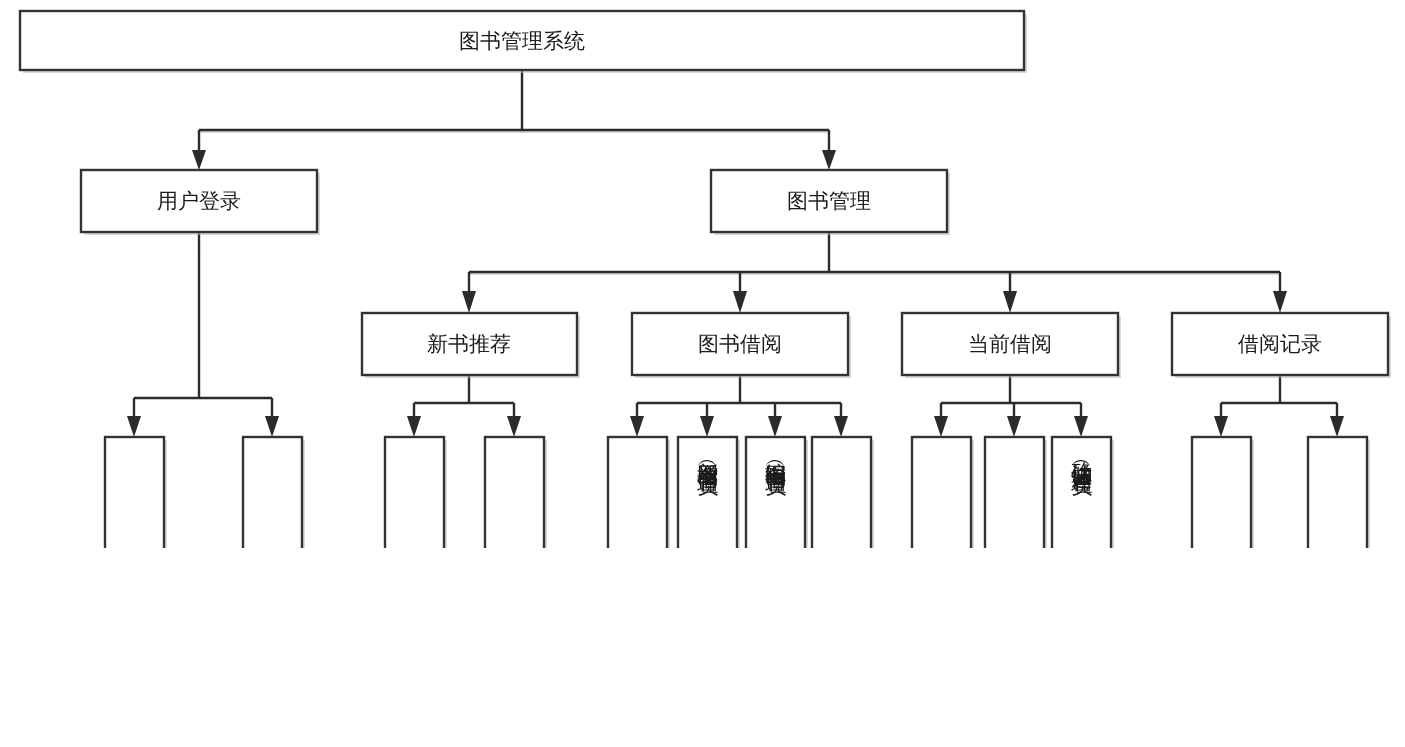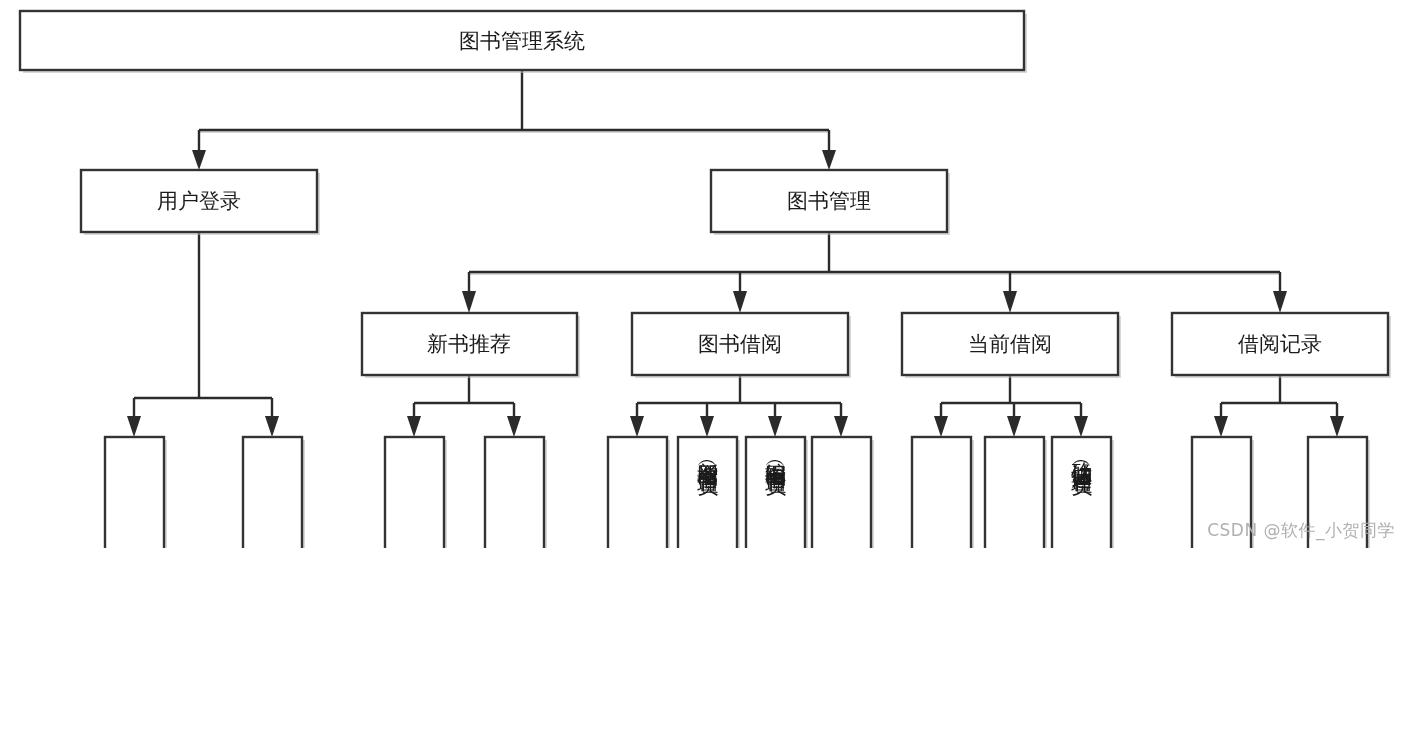--- a/index.html
+++ b/index.html
@@ -289,15 +289,14 @@
   </div>
 
   <div class="leaf-label-wrap" style="left:1192px; top:437px; width:59px; height:298px;">
     <span class="leaf-label-vert">新增借阅记录</span>
   </div>
 
   <div class="leaf-label-wrap" style="left:1308px; top:437px; width:59px; height:298px;">
     <span class="leaf-label-vert">查询借阅记录</span>
   </div>
 
-  <div class="watermark">CSDN @软件_小贺同学</div>
 
 </div>
 
 </body></html>

